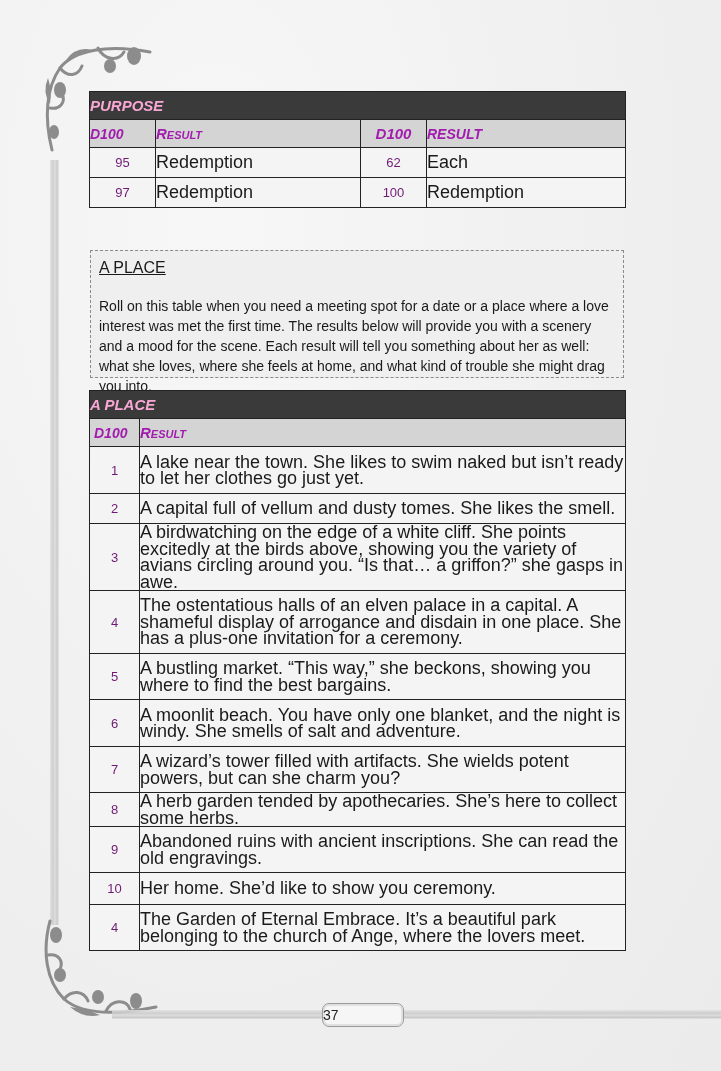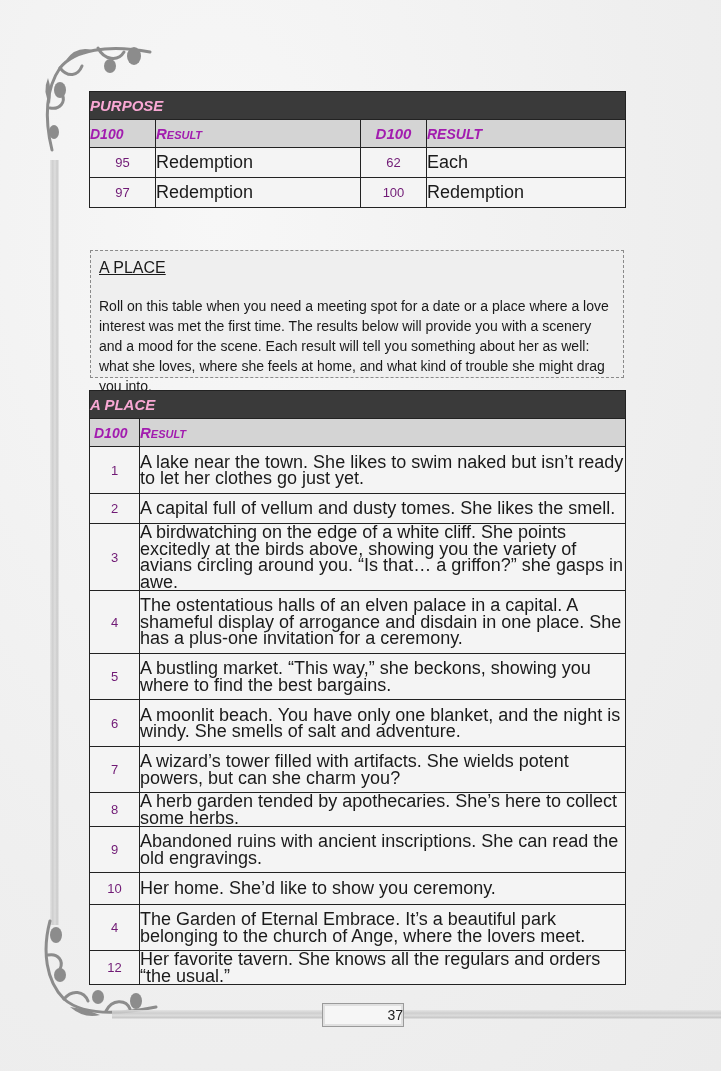--- a/index.html
+++ b/index.html
@@ -8,22 +8,22 @@
     background:#f1f1f1;
     background-image: radial-gradient(ellipse at 30% 20%, #f7f7f7 0%, #efefef 60%, #ebebeb 100%);
     font-family: "Liberation Sans", sans-serif; color:#1a1a1a;
   }
   .orn { position:absolute; }
   .vbar { position:absolute; left:50px; top:160px; width:9px; height:765px;
     background: linear-gradient(90deg, #e2e2e2 0%, #c9c9c9 30%, #dadada 55%, #c4c4c4 80%, #e6e6e6 100%); opacity:.85; }
   .hbar { position:absolute; left:112px; top:1010px; width:609px; height:9px;
     background: linear-gradient(180deg, #e2e2e2 0%, #c9c9c9 35%, #d8d8d8 60%, #c2c2c2 85%, #e6e6e6 100%); opacity:.85; }
   .page-num { position:absolute; left:322px; top:1003px; width:80px; height:22px; border:1px solid #9a9a9a;
-    border-radius:0; background:#f6f6f6; box-shadow: inset 0 0 0 2px #e0e0e0;
-    text-align:right; font-size:14px; line-height:22px; color:#222; }
+    border-radius:7px; background:#f6f6f6; box-shadow: inset 0 0 0 2px #e0e0e0;
+    text-align:left; font-size:14px; line-height:22px; color:#222; }
 
   table.tbl { position:absolute; left:89px; border-collapse:collapse; width:537px; table-layout:fixed; }
   table.tbl td, table.tbl th { border:1px solid #222; padding:0; }
   .title-row th { background:#3a3a3a; color:#f9a8d4; text-align:left; font-style:italic; font-weight:bold;
     font-size:15px; height:27px; padding-left:12px; border:1px solid #222; }
   .head-row th { background:#d4d4d4; font-style:italic; font-weight:bold; font-size:14px; height:27px; text-align:left; padding-left:6px; color:#a21caf; }
   .head-row th.sc { font-variant: small-caps; font-size:15px; }
   td.num { text-align:center; font-size:13px; color:#701a75; }
   td.txt { font-size:18px; padding-left:8px; padding-right:6px; line-height:16.5px; }
   #purpose { top:91px; }
@@ -161,18 +161,14 @@
         <td class="txt">Abandoned ruins with ancient inscriptions. She can read the old engravings.</td>
       </tr>
   <tr class="data" style="height:32px">
         <td class="num">10</td>
         <td class="txt">Her home. She’d like to show you ceremony.</td>
       </tr>
   <tr class="data" style="height:46px">
         <td class="num">4</td>
         <td class="txt">The Garden of Eternal Embrace. It’s a beautiful park belonging to the church of Ange, where the lovers meet.</td>
       </tr>
-  <tr class="data" style="height:31px">
-        <td class="num">12</td>
-        <td class="txt">Her favorite tavern. She knows all the regulars and orders “the usual.”</td>
-      </tr>
 </tbody>
   </table>
 
 </body></html>

